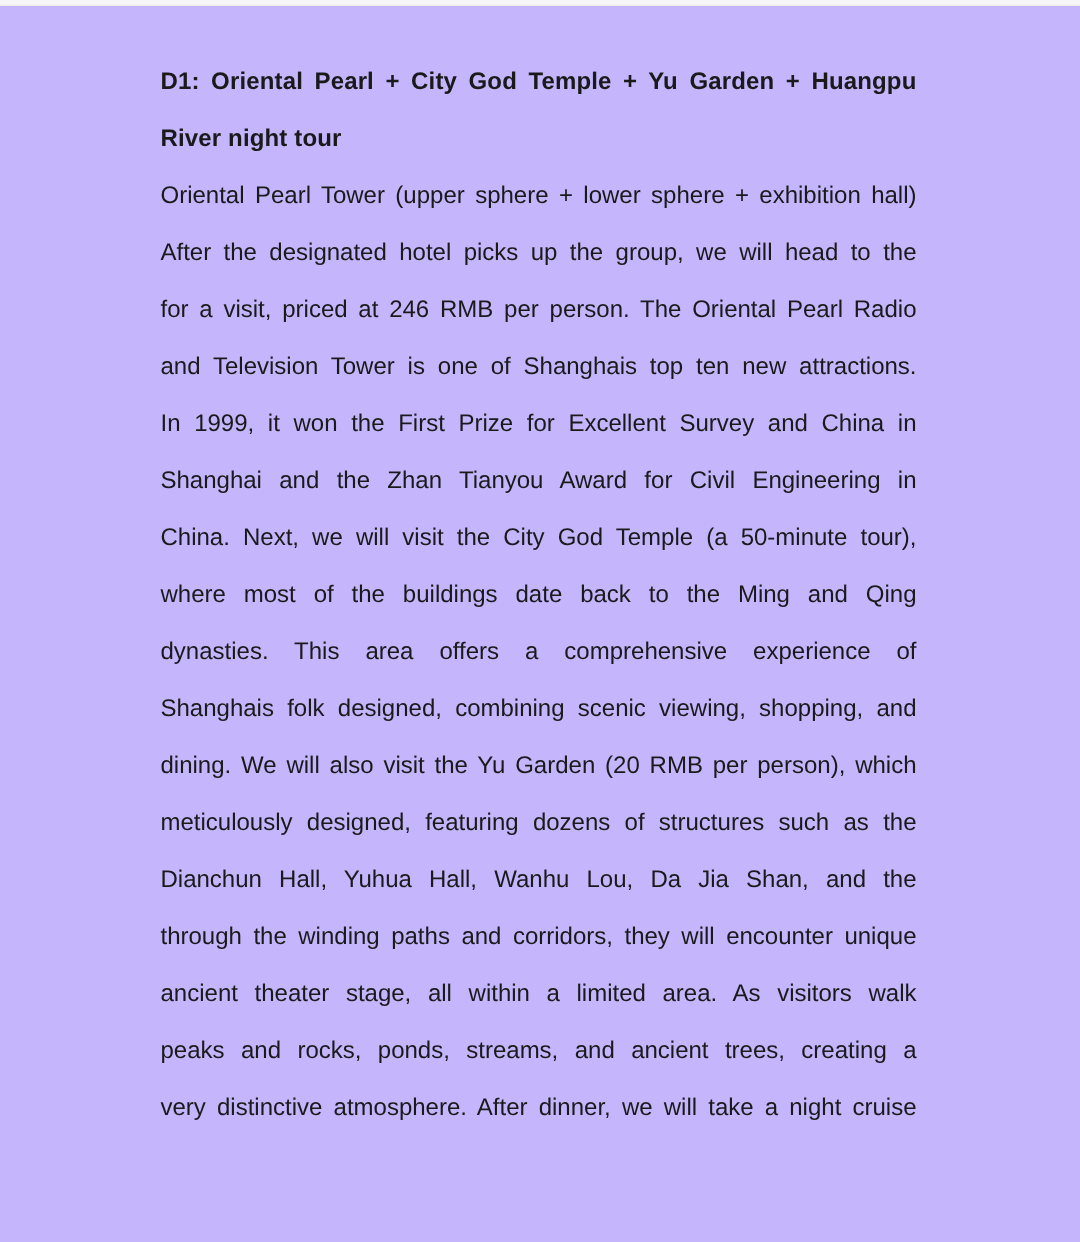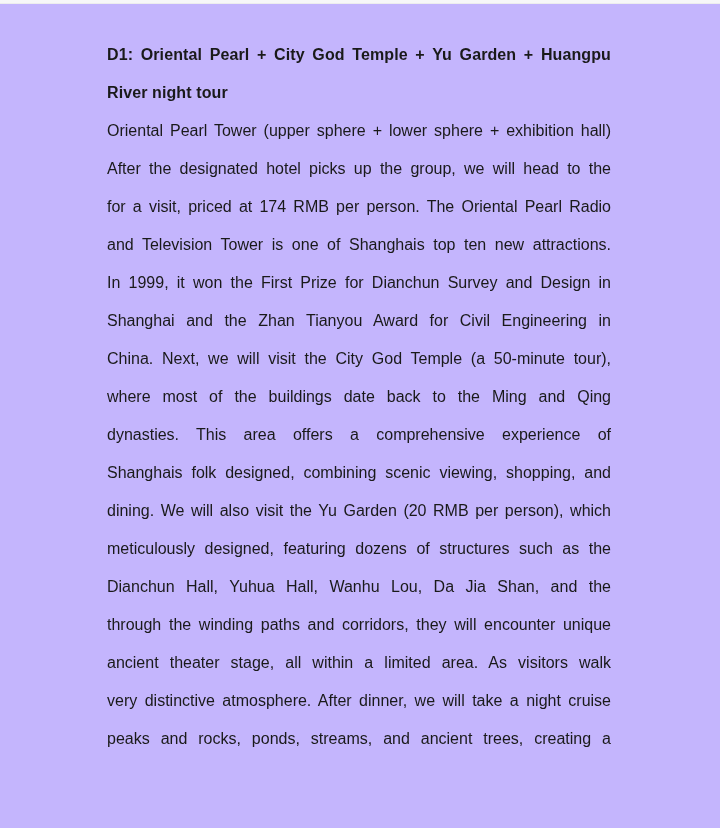--- a/index.html
+++ b/index.html
@@ -58,31 +58,31 @@
   <div class="content">
 
     <div class="heading">
       <div class="line">D1: Oriental Pearl + City God Temple + Yu Garden + Huangpu</div>
       <div class="line last-left">River night tour</div>
     </div>
 
     <div class="paragraph">
       <div class="line">Oriental Pearl Tower (upper sphere + lower sphere + exhibition hall)</div>
       <div class="line">After the designated hotel picks up the group, we will head to the</div>
-      <div class="line">for a visit, priced at 174 RMB per person. The Oriental Pearl Radio</div>
+      <div class="line">for a visit, priced at 246 RMB per person. The Oriental Pearl Radio</div>
       <div class="line">and Television Tower is one of Shanghais top ten new attractions.</div>
-      <div class="line">In 1999, it won the First Prize for Dianchun Survey and Design in</div>
+      <div class="line">In 1999, it won the First Prize for Excellent Survey and China in</div>
       <div class="line">Shanghai and the Zhan Tianyou Award for Civil Engineering in</div>
       <div class="line">China. Next, we will visit the City God Temple (a 50-minute tour),</div>
       <div class="line">where most of the buildings date back to the Ming and Qing</div>
       <div class="line">dynasties. This area offers a comprehensive experience of</div>
       <div class="line">Shanghais folk designed, combining scenic viewing, shopping, and</div>
       <div class="line">dining. We will also visit the Yu Garden (20 RMB per person), which</div>
       <div class="line">meticulously designed, featuring dozens of structures such as the</div>
       <div class="line">Dianchun Hall, Yuhua Hall, Wanhu Lou, Da Jia Shan, and the</div>
       <div class="line">through the winding paths and corridors, they will encounter unique</div>
       <div class="line">ancient theater stage, all within a limited area. As visitors walk</div>
+      <div class="line">peaks and rocks, ponds, streams, and ancient trees, creating a</div>
       <div class="line">very distinctive atmosphere. After dinner, we will take a night cruise</div>
-      <div class="line">peaks and rocks, ponds, streams, and ancient trees, creating a</div>
     </div>
 
   </div>
 </div>
 
 </body></html>

